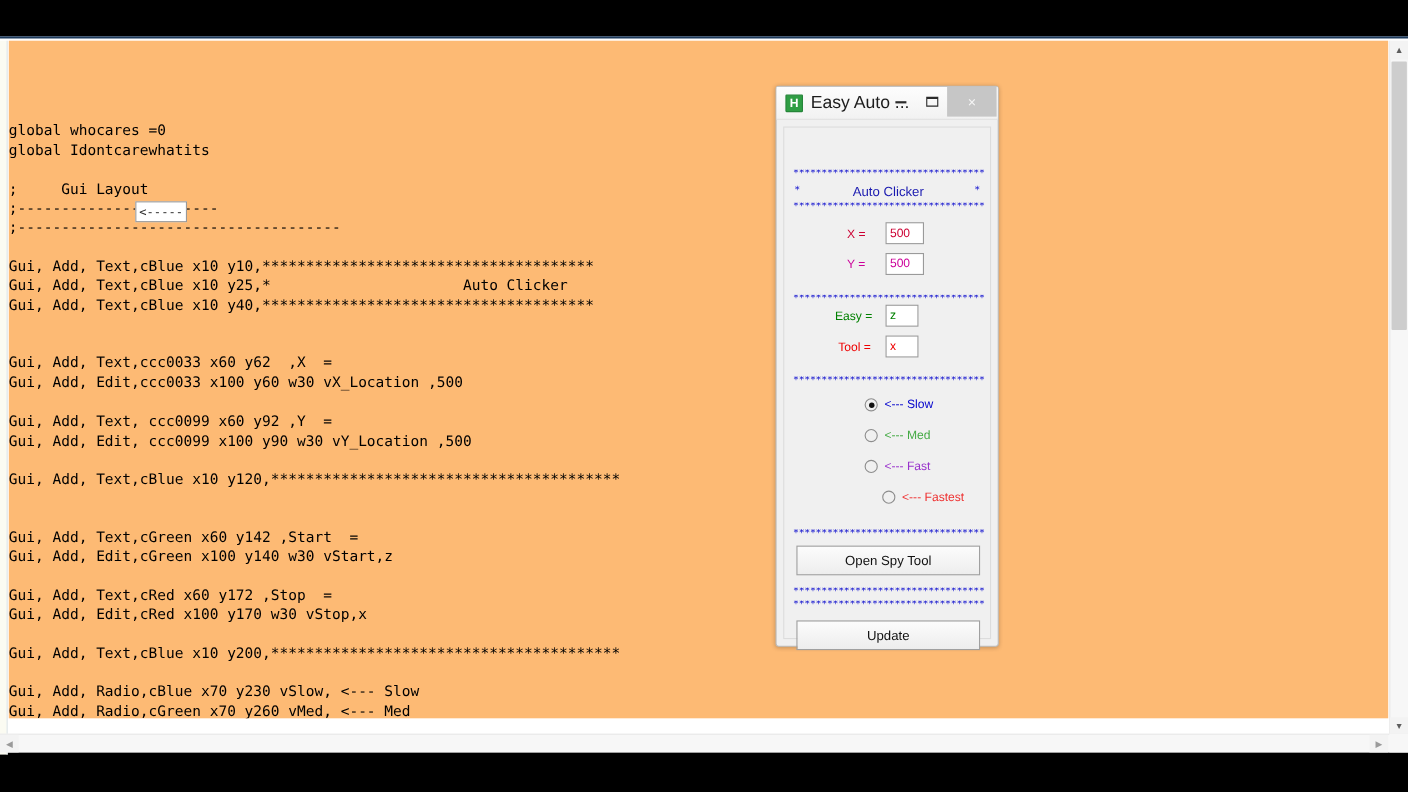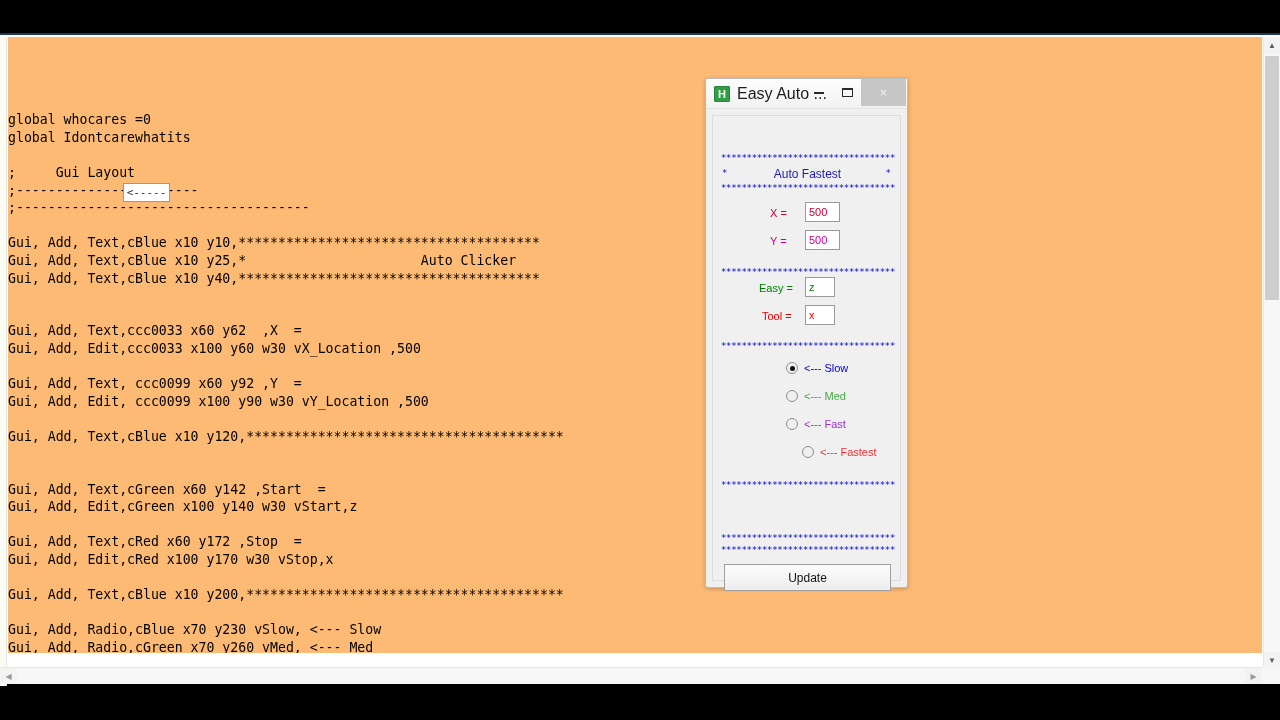--- a/index.html
+++ b/index.html
@@ -379,21 +379,21 @@
         <span class="max-glyph"></span>
       </div>
       <div class="winbtn" id="btn-close">×</div>
     </div>
 
     <div id="app-body">
 
       <div class="star-rule" style="left:8px; top:38px;">********************************************</div>
       <div class="side-star" style="left:9px; top:52px;">*</div>
       <div class="side-star" style="right:9px; top:52px;">*</div>
-      <div id="app-header-title">Auto Fastest</div>
+      <div id="app-header-title">Auto Clicker</div>
       <div class="star-rule" style="left:8px; top:68px;">********************************************</div>
 
       <div class="field-label" style="left:57px; top:91px; color:#cc0033;">X  =</div>
       <input class="field-input" style="left: 92px; top: 86px; width: 35px; color: rgb(204, 0, 51);" value="500">
 
       <div class="field-label" style="left:57px; top:119px; color:#cc0099;">Y  =</div>
       <input class="field-input" style="left: 92px; top: 114px; width: 35px; color: rgb(204, 0, 153);" value="500">
 
       <div class="star-rule" style="left:8px; top:152px;">********************************************</div>
 
@@ -417,20 +417,21 @@
         <span class="radio-mark"></span>
         <span class="radio-label" style="color:#9933cc;">&lt;--- Fast</span>
       </div>
       <div class="radio-row" style="left:57px; top:330px;margin-left:32px;">
         <span class="radio-mark"></span>
         <span class="radio-label" style="color:#ee3333;">&lt;--- Fastest</span>
       </div>
 
       <div class="star-rule" style="left:8px; top:365px;">********************************************</div>
 
+      <div class="app-button" style="top:380px;">Open Spy Tool</div>
 
       <div class="star-rule" style="left:8px; top:418px;">********************************************</div>
       <div class="star-rule" style="left:8px; top:430px;">********************************************</div>
 
       <div class="app-button" style="top:448px;">Update</div>
 
     </div>
   </div>
 
 </div>

